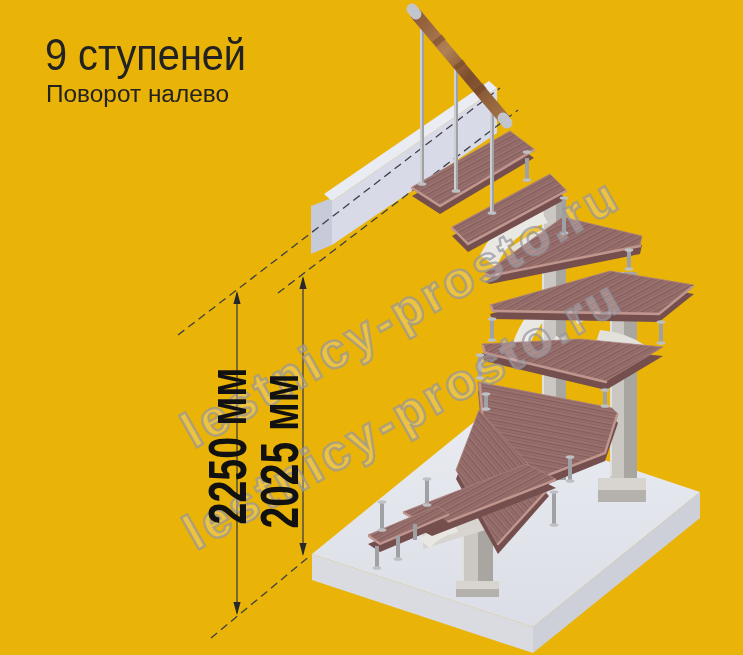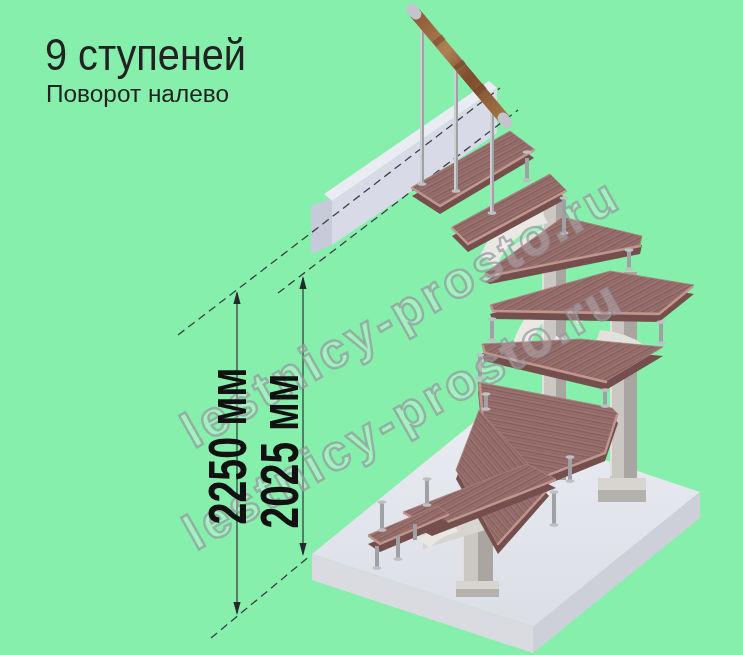--- a/index.html
+++ b/index.html
@@ -1,16 +1,16 @@
 <!DOCTYPE html>
 <html><head>
 <meta charset="utf-8">
 <style>
   html,body{margin:0;padding:0;background:#fff;}
-  .page{position:relative;width:743px;height:655px;overflow:hidden;background:#86efac;
+  .page{position:relative;width:743px;height:655px;overflow:hidden;background:#eab308;
         font-family:"Liberation Sans", sans-serif;}
 </style>
 </head>
 <body>
 <div class="page">
 <svg width="743" height="655" viewBox="0 0 743 655" xmlns="http://www.w3.org/2000/svg">
 <defs>
   <pattern id="wd" width="6" height="6" patternTransform="rotate(62)" patternUnits="userSpaceOnUse">
     <rect width="6" height="6" fill="#976e6c"></rect>
     <rect x="0" width="1.2" height="6" fill="#835d5c"></rect>

